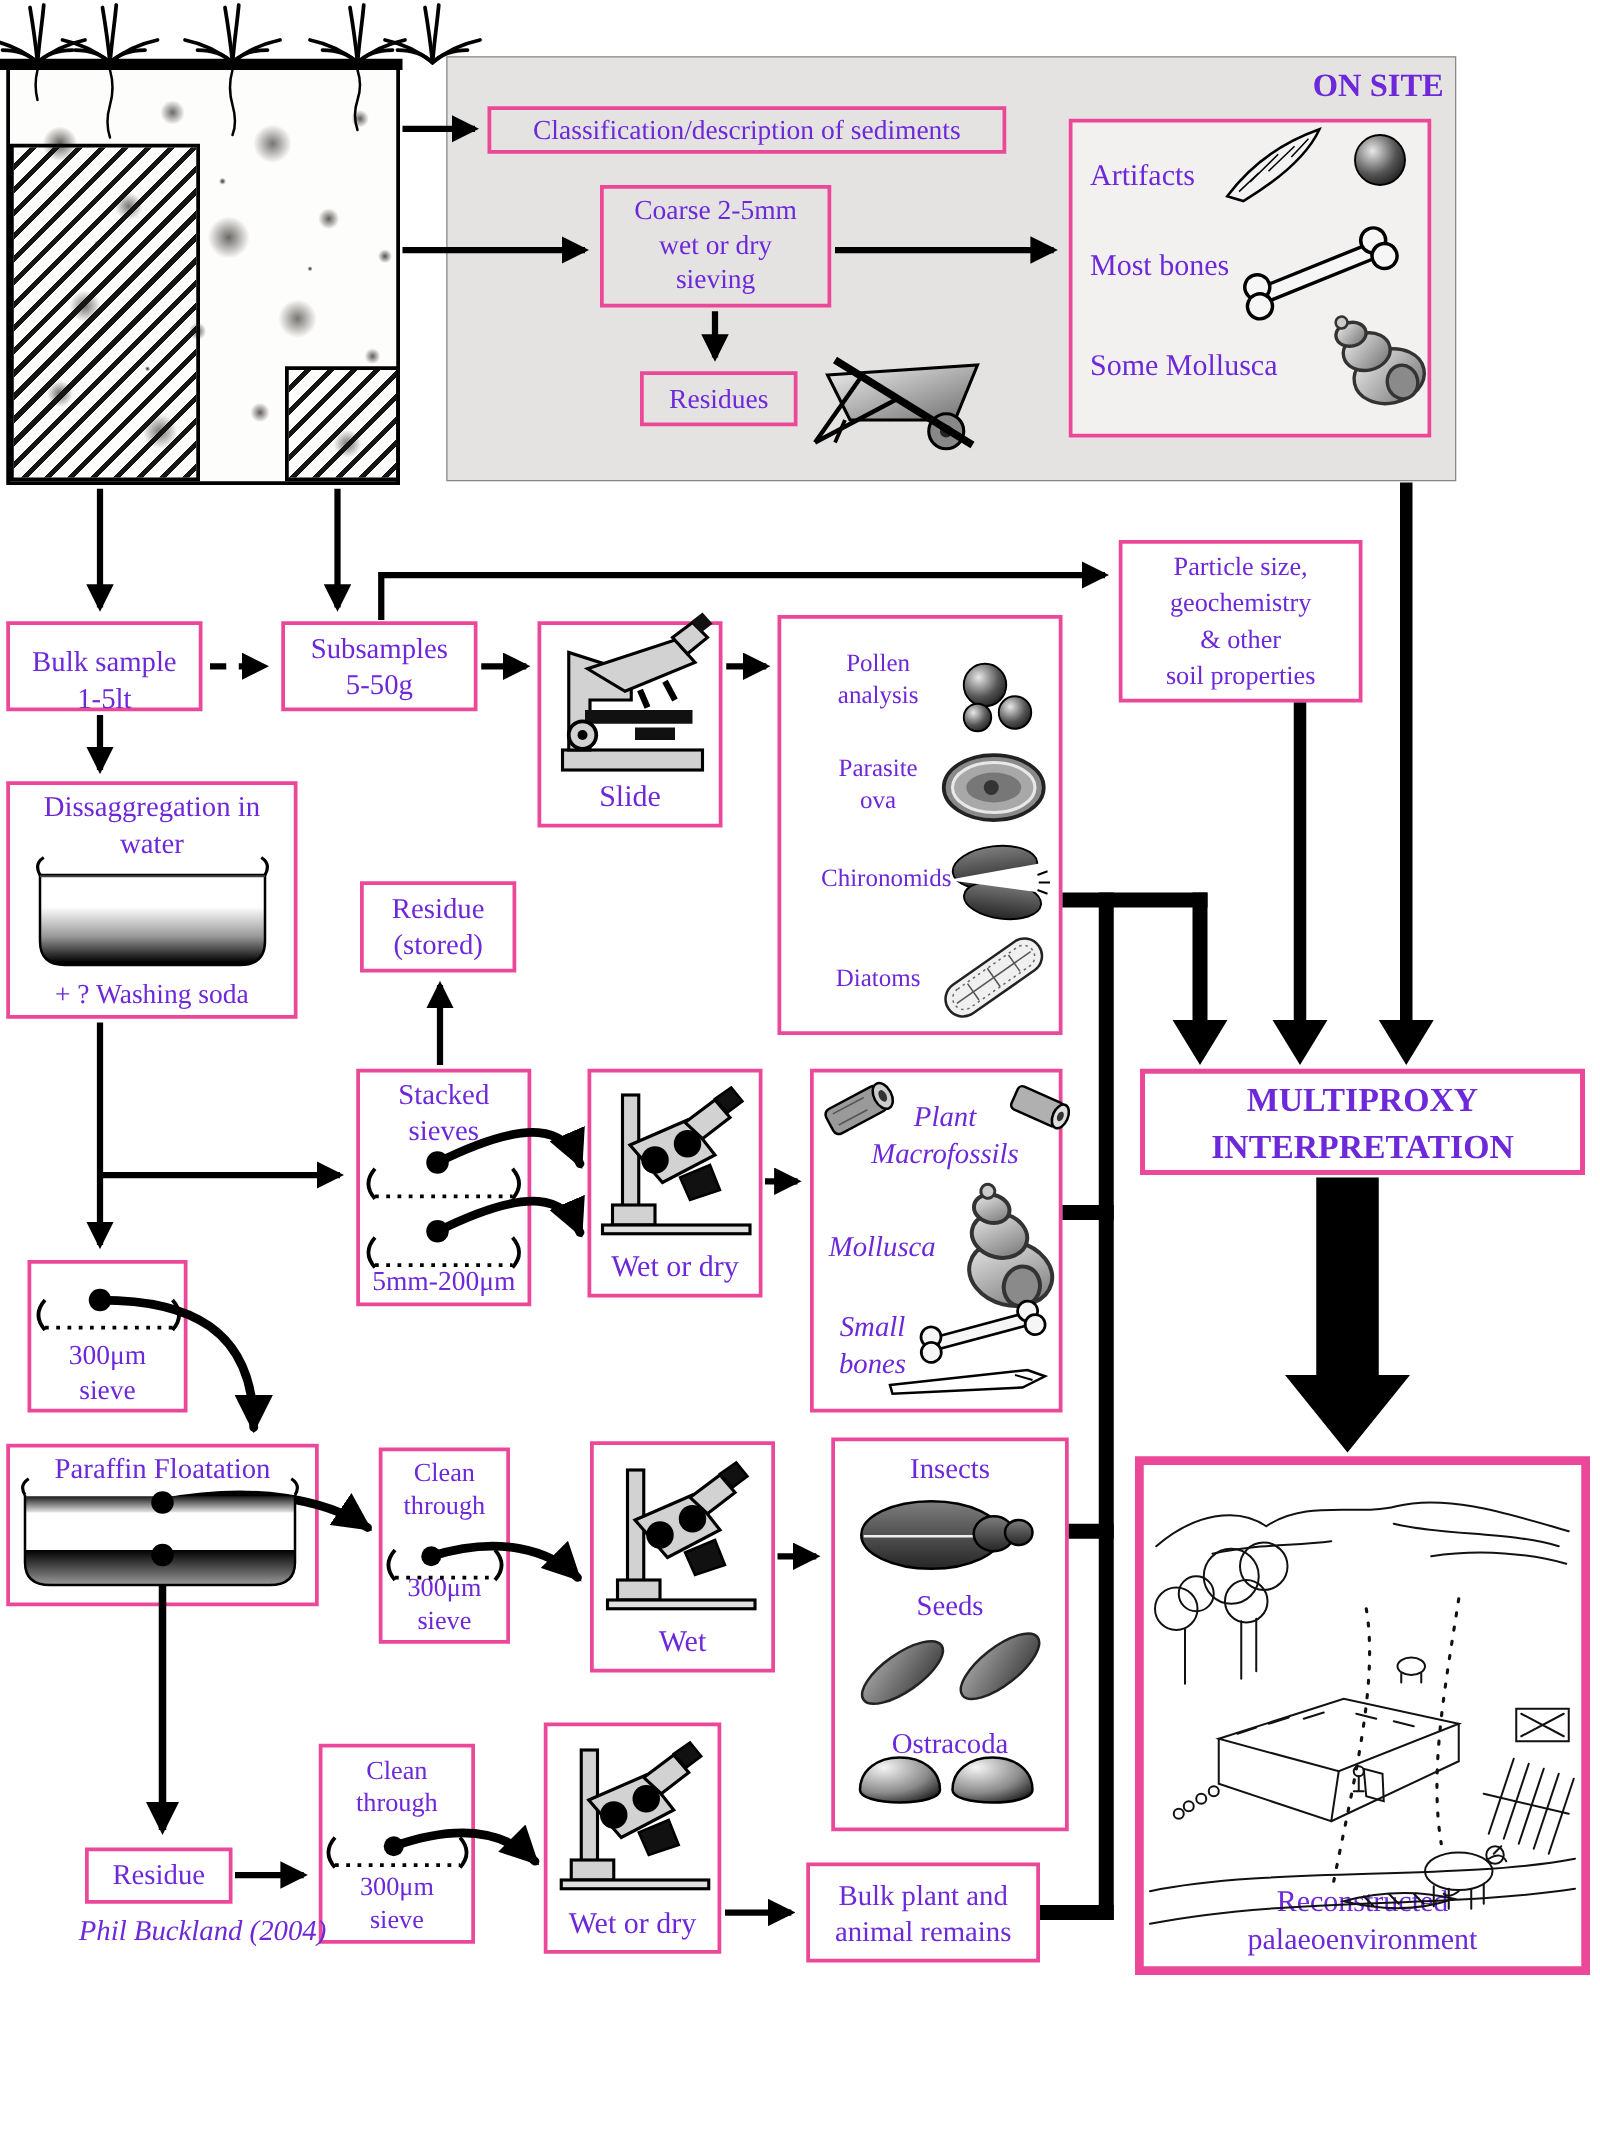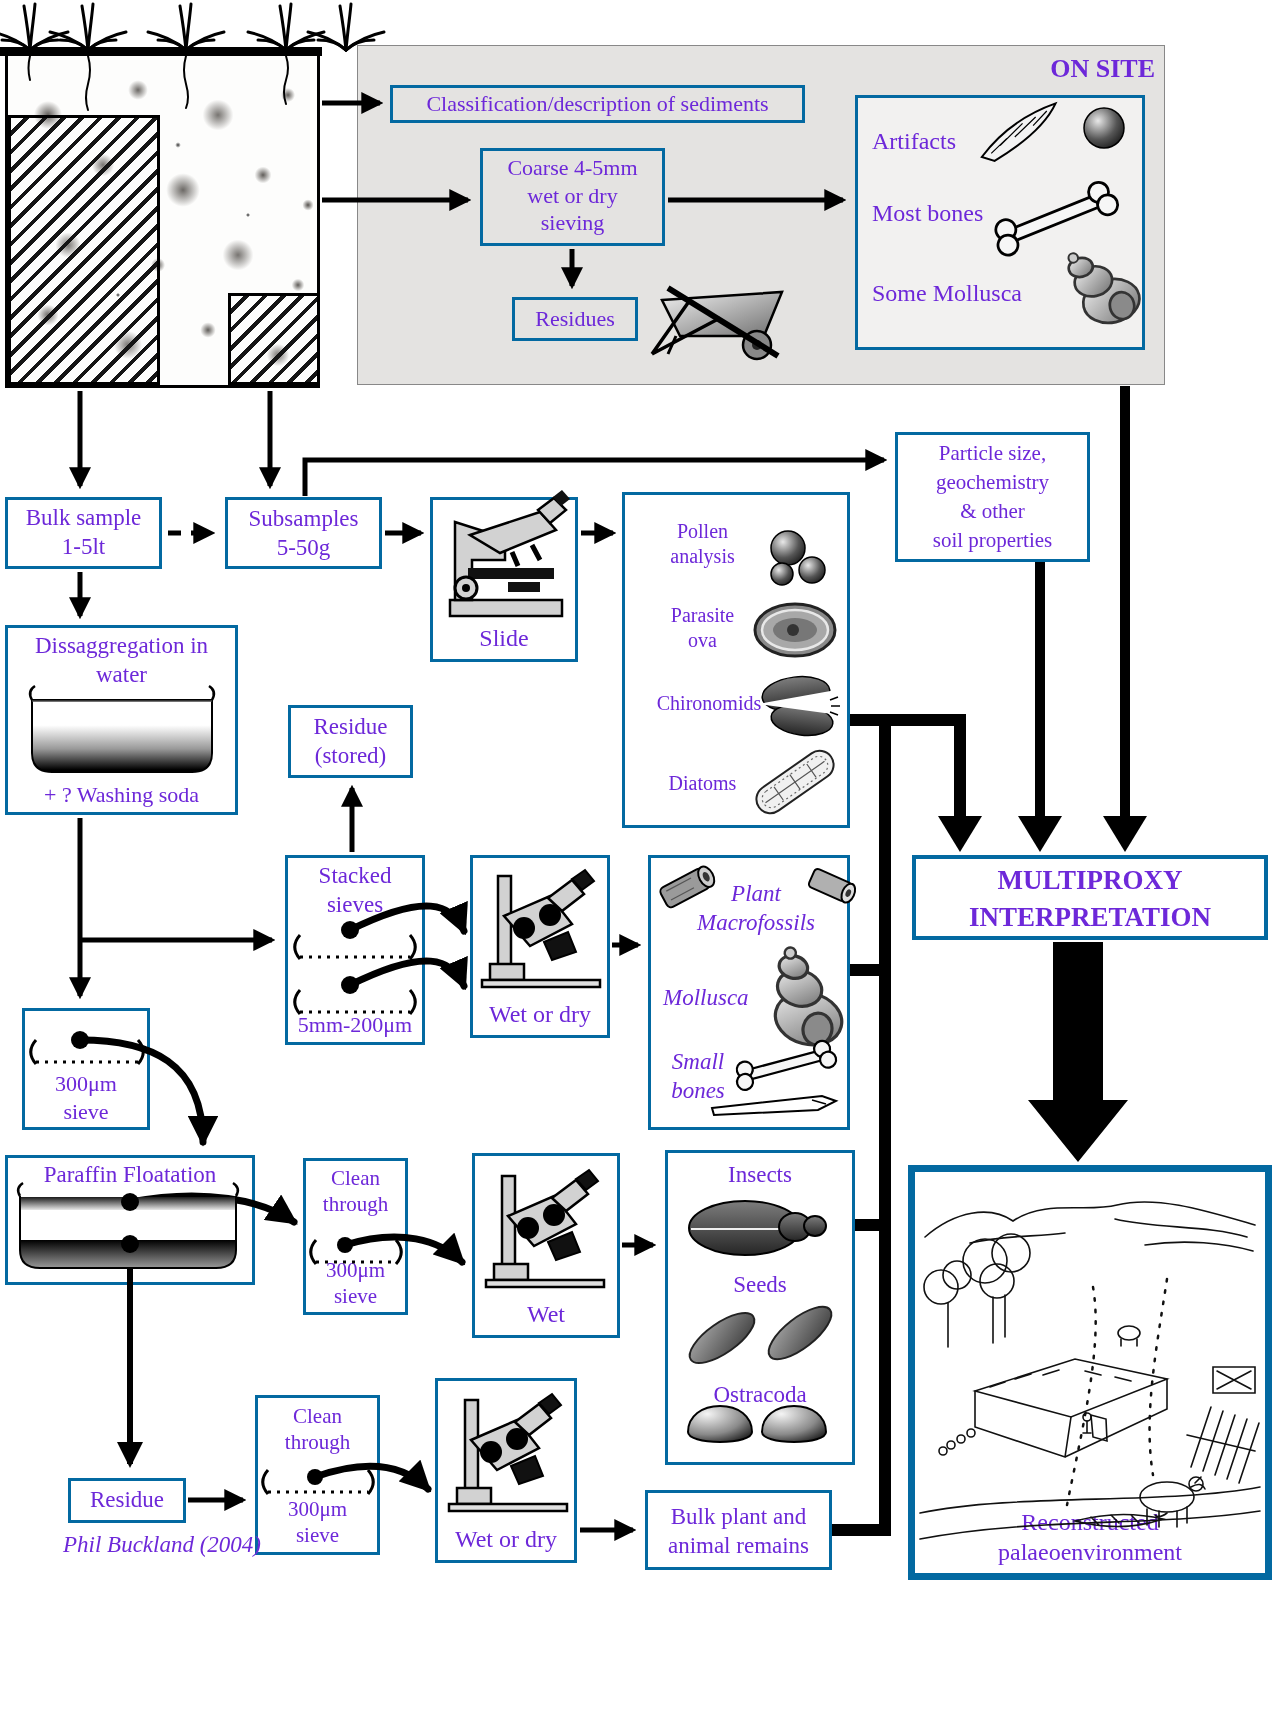--- a/index.html
+++ b/index.html
@@ -1,31 +1,31 @@
 <!DOCTYPE html>
 <html><head>
 <meta charset="utf-8">
 <style>
   html,body{margin:0;padding:0;background:#fff;}
   #canvas{position:relative;width:1280px;height:1714px;background:#fff;overflow:hidden;
           font-family:"Liberation Serif","DejaVu Serif",serif;color:#6d28d9;}
-  .fbox{position:absolute;background:#fff;border:3px solid #0369a1;box-sizing:border-box;
+  .fbox{position:absolute;background:#fff;border:3px solid #ec4899;box-sizing:border-box;
         text-align:center;line-height:1.25;}
   .gray{background:#e4e3e1;}
   .l{display:block;}
   #onsite-panel{position:absolute;left:357px;top:45px;width:808px;height:340px;
                 background:#e4e3e1;border:1px solid #888;box-sizing:border-box;}
   #onsite-label{position:absolute;left:1020px;top:54px;width:135px;text-align:right;
                 font-weight:bold;font-size:26px;}
   #box-classification{left:390px;top:85px;width:415px;height:38px;font-size:22px;line-height:32px;}
   #box-coarse{left:480px;top:148px;width:185px;height:98px;font-size:22px;padding-top:3px;}
   #box-residues{left:512px;top:297px;width:126px;height:44px;font-size:22px;line-height:38px;}
   #box-artifacts{left:855px;top:95px;width:290px;height:255px;background:#f2f1f0;font-size:24px;text-align:left;}
   #box-artifacts .row{position:absolute;left:14px;}
-  #box-bulk{left:5px;top:497px;width:157px;height:72px;font-size:23px;padding-top:4px;}
+  #box-bulk{left:5px;top:497px;width:157px;height:72px;font-size:23px;padding-top:16px;}
   #box-subsamples{left:225px;top:497px;width:157px;height:72px;font-size:23px;padding-top:5px;}
   #box-slide{left:430px;top:497px;width:148px;height:165px;font-size:24px;}
   #box-particle{left:895px;top:432px;width:195px;height:130px;font-size:21px;line-height:29px;padding-top:4px;}
   #box-pollen{left:622px;top:492px;width:228px;height:336px;font-size:20px;}
   #box-pollen .row{position:absolute;text-align:center;}
   #box-dissag{left:5px;top:625px;width:233px;height:190px;font-size:23px;padding-top:4px;}
   #box-dissag .note{position:absolute;left:0;bottom:4px;width:100%;font-size:22px;}
   #box-residue-stored{left:288px;top:705px;width:125px;height:73px;font-size:23px;padding-top:5px;}
   #box-stacked{left:285px;top:855px;width:140px;height:190px;font-size:23px;padding-top:4px;}
   #box-stacked .range{position:absolute;left:0;bottom:4px;width:100%;font-size:22px;}
@@ -93,21 +93,21 @@
   </div>
 
   <div id="onsite-panel"></div>
   <div id="onsite-label">ON SITE</div>
 
   <div id="box-classification" class="fbox gray">
     <span>Classification/description of sediments</span>
   </div>
 
   <div id="box-coarse" class="fbox gray">
-    <span class="l">Coarse 4-5mm</span>
+    <span class="l">Coarse 2-5mm</span>
     <span class="l">wet or dry</span>
     <span class="l">sieving</span>
   </div>
 
   <div id="box-residues" class="fbox gray">
     <span>Residues</span>
   </div>
 
   <div id="box-artifacts" class="fbox">
     <span class="row" style="top:28px">Artifacts</span>

